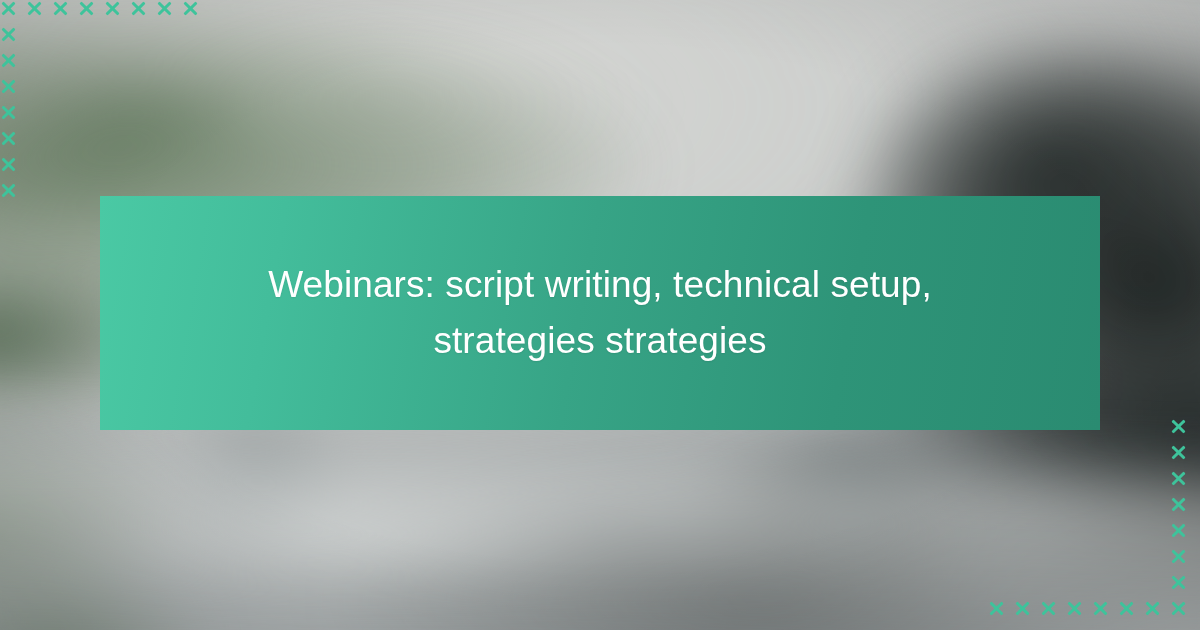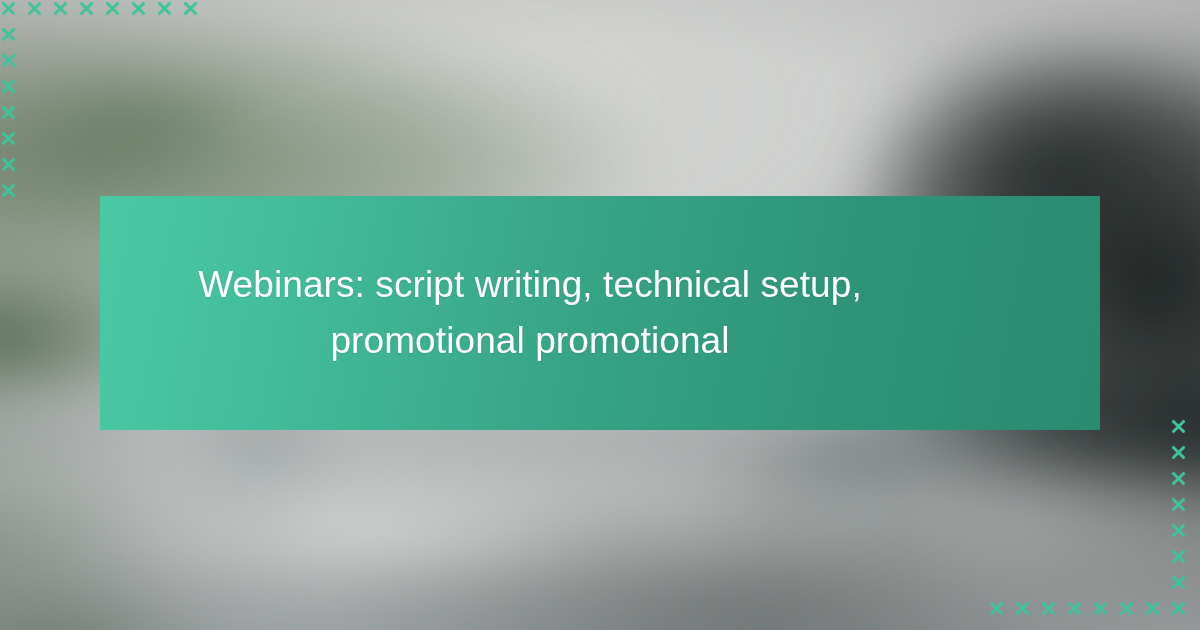--- a/index.html
+++ b/index.html
@@ -64,21 +64,21 @@
   }
   .cross::before{transform:rotate(45deg);}
   .cross::after{transform:rotate(-45deg);}
   #crosses-tl{left:0;top:0;width:220px;height:220px;}
   #crosses-br{left:980px;top:410px;width:220px;height:220px;}
 
   
   #banner{
     position:absolute;left:100px;top:196px;width:1000px;height:234px;
     background:linear-gradient(100deg,#4ac9a4 0%, #43bd9b 18%, #37a486 48%, #2e9478 74%, #2a8b71 100%);
-    display:flex;align-items:center;justify-content:flex-start;
+    display:flex;align-items:center;justify-content:center;
   }
   #banner-text{
     width:860px;text-align:center;color:#ffffff;
     font-size:37px;line-height:56px;font-weight:400;
     letter-spacing:.1px;
     text-shadow:0 1px 2px rgba(0,0,0,.08);
   }
   #banner-text .line{display:block;white-space:nowrap;}
 </style>
 </head>
@@ -126,17 +126,17 @@
       <div class="cross" style="left: 86px; top: 190px;"></div>
       <div class="cross" style="left: 112px; top: 190px;"></div>
       <div class="cross" style="left: 138px; top: 190px;"></div>
       <div class="cross" style="left: 164px; top: 190px;"></div>
       <div class="cross" style="left: 190px; top: 190px;"></div>
     </div>
 
   <div id="banner">
     <div id="banner-text">
       <span class="line">Webinars: script writing, technical setup,</span>
-      <span class="line">promotional promotional</span>
+      <span class="line">strategies strategies</span>
     </div>
   </div>
 
 </div>
 
 </body></html>

